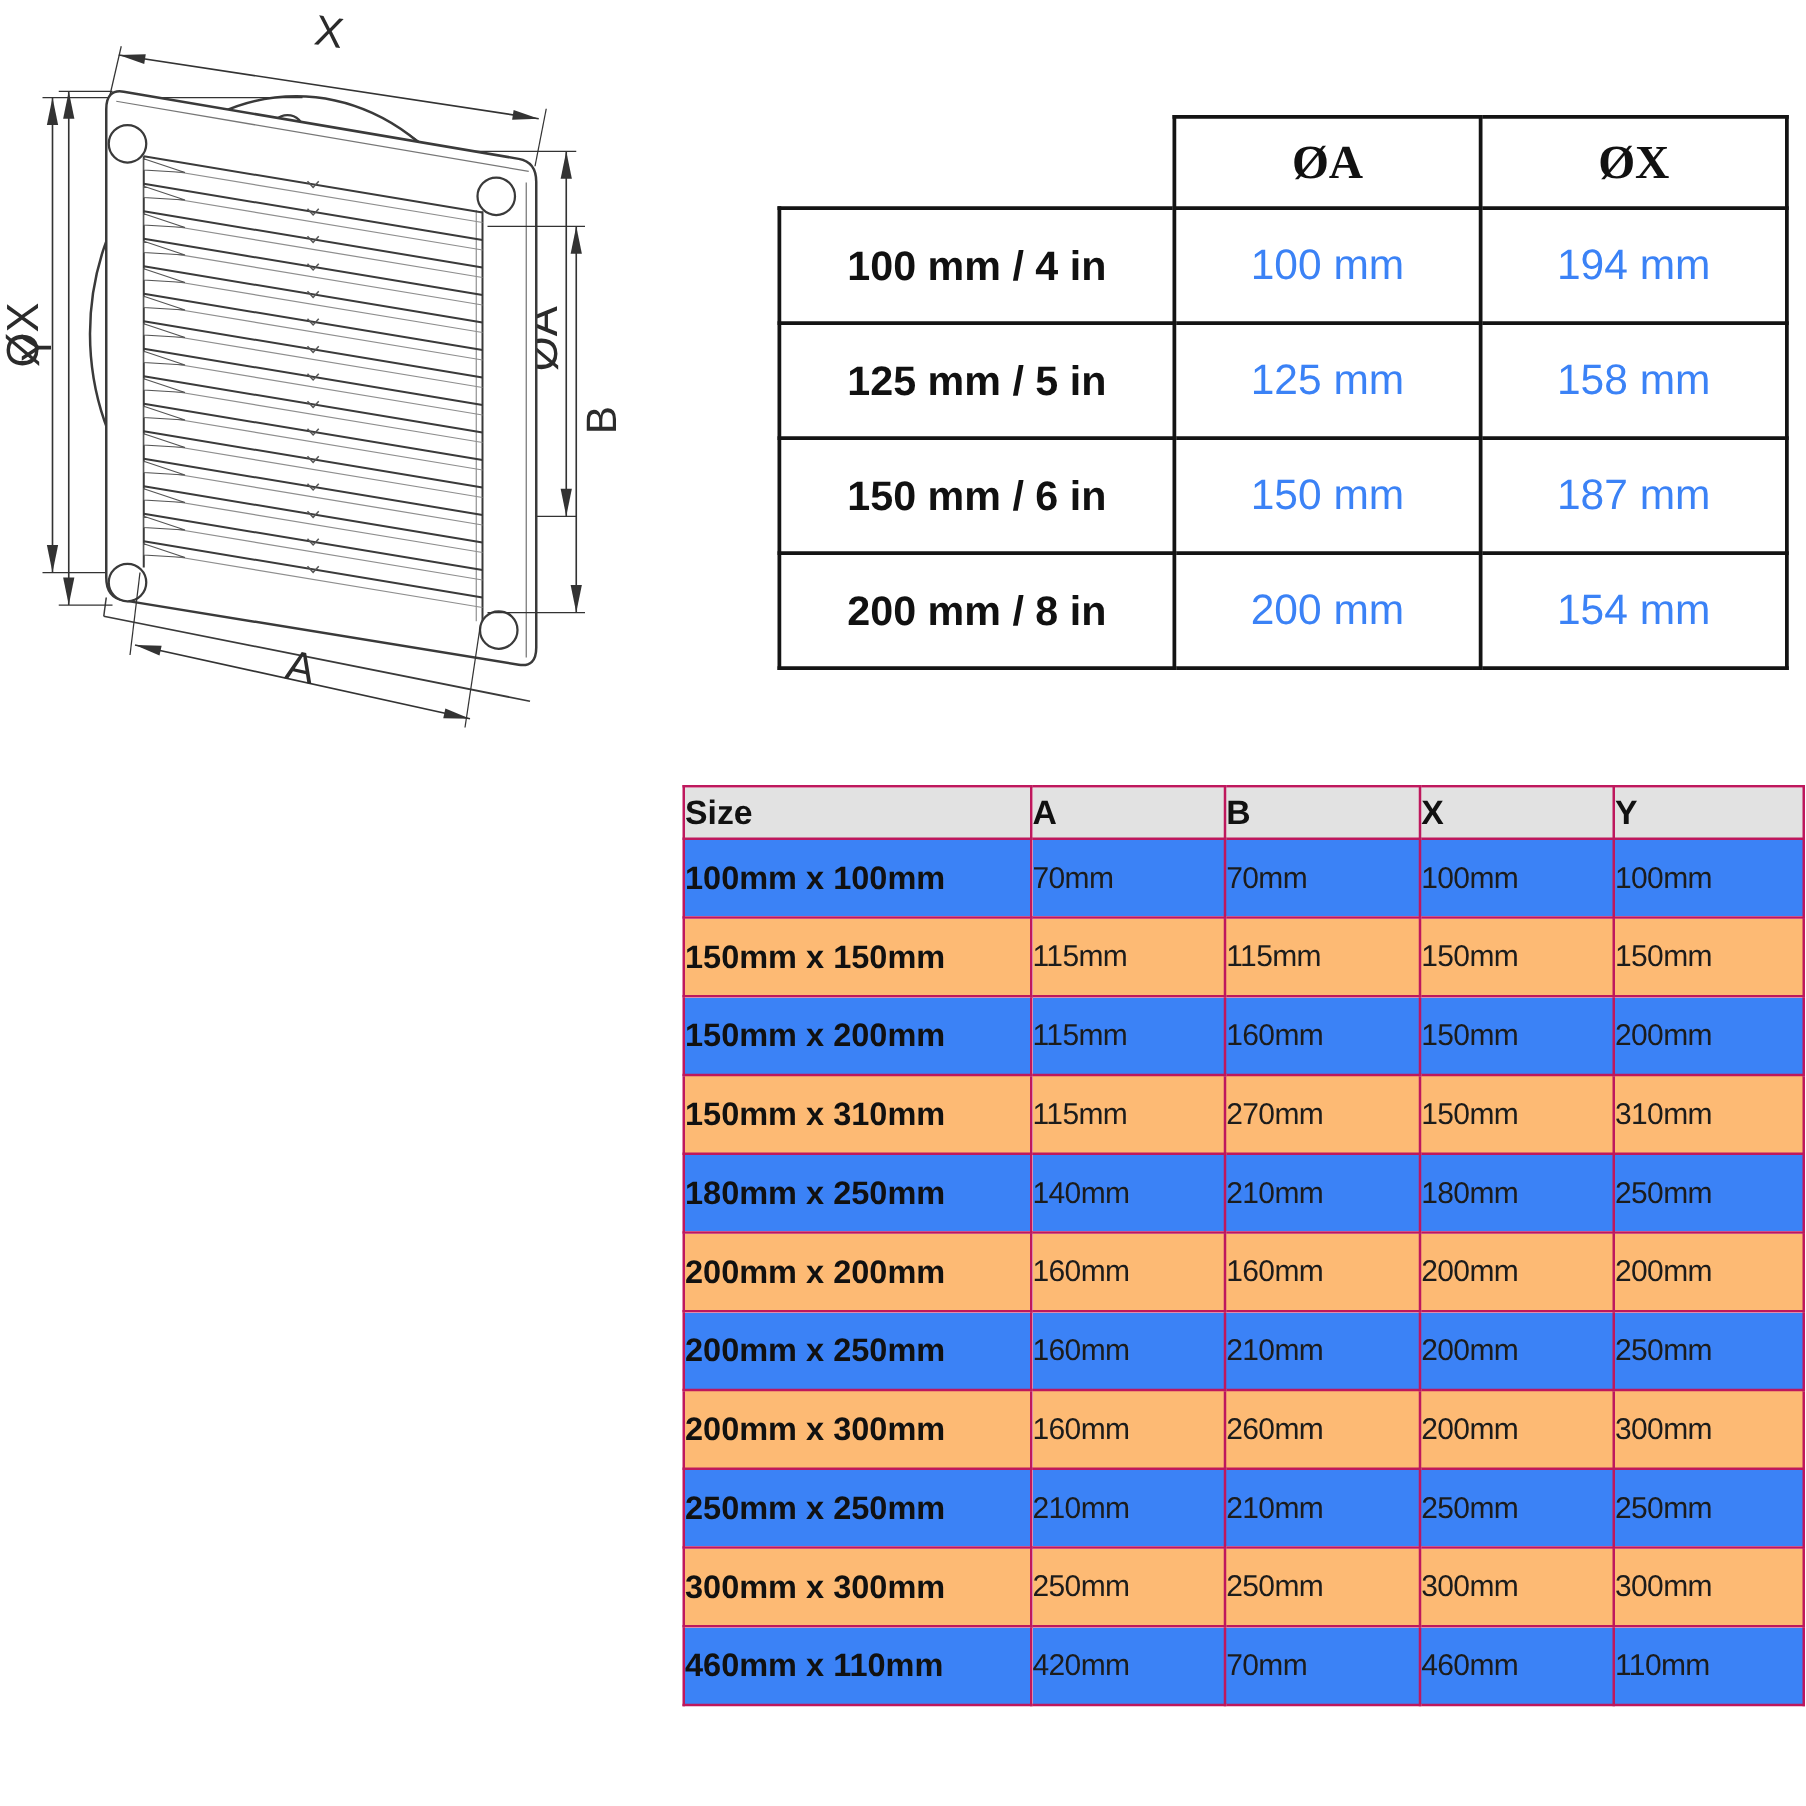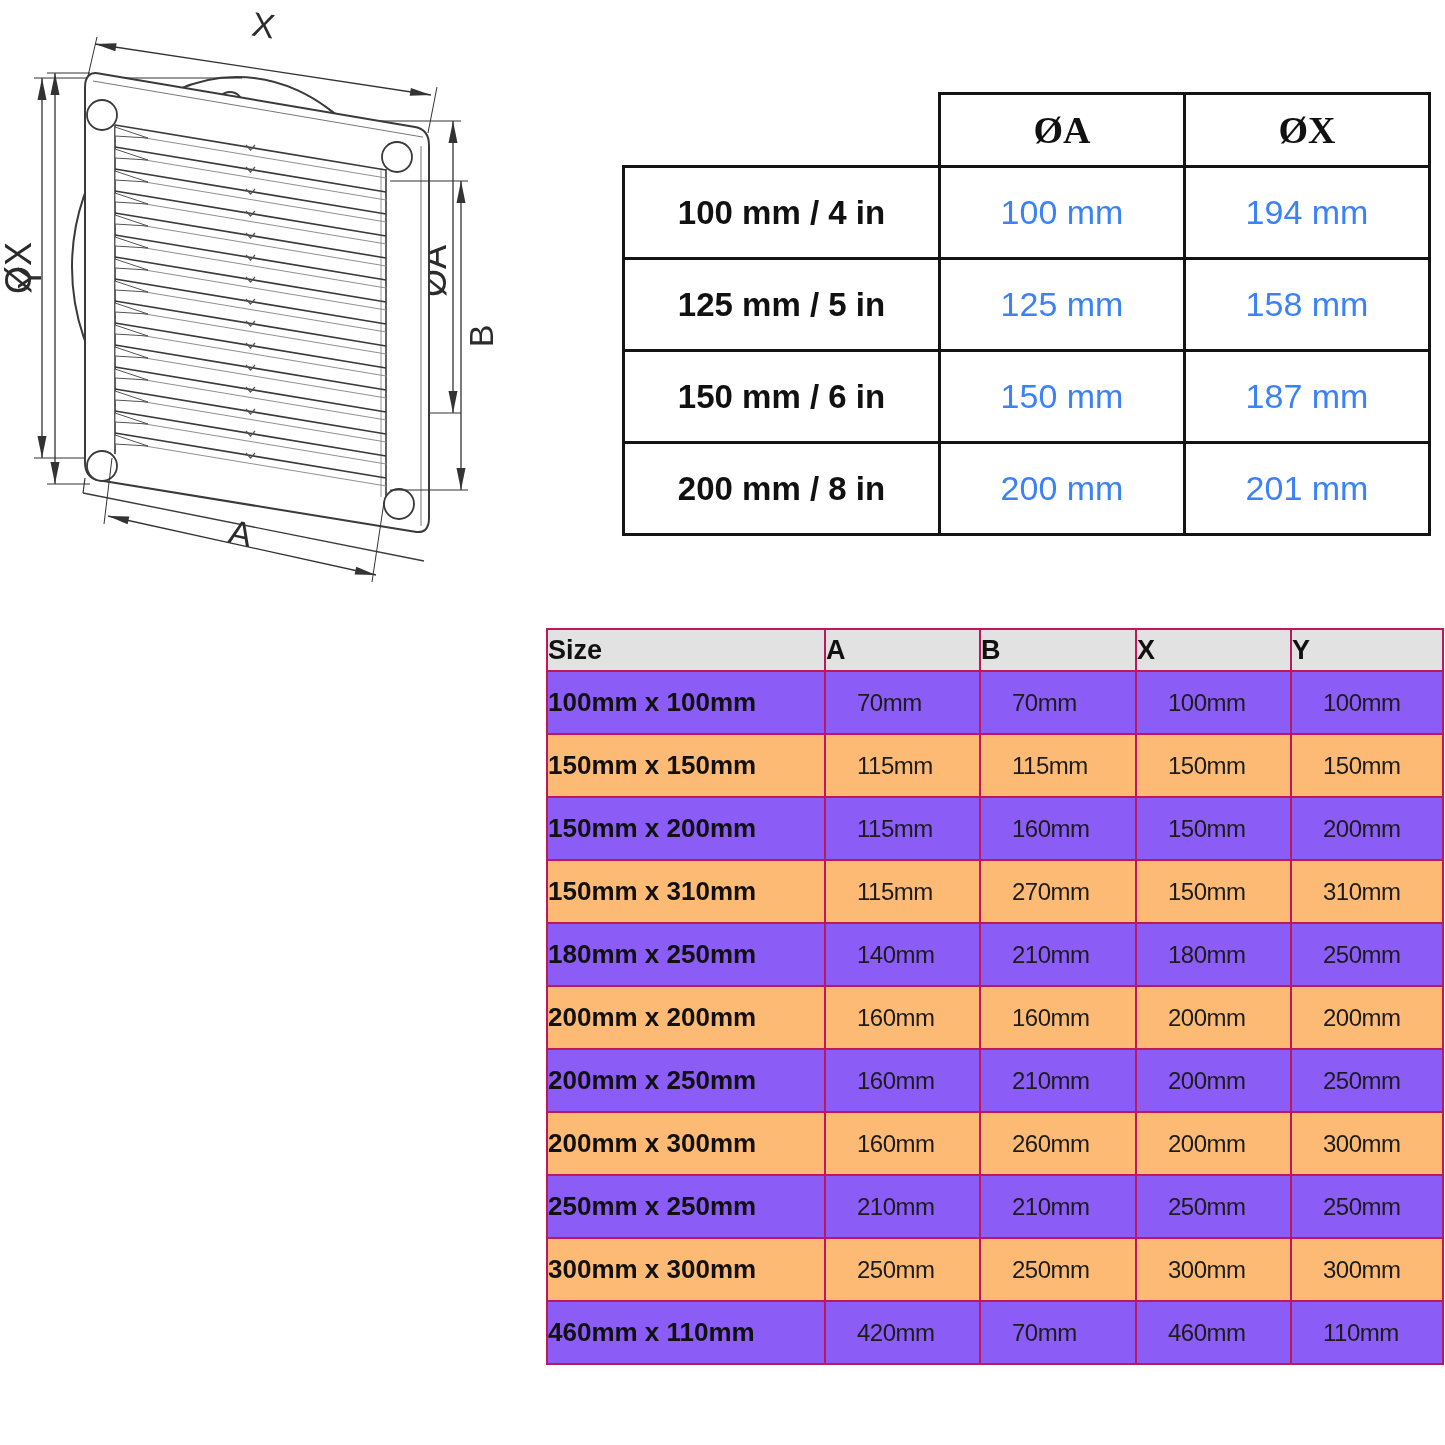--- a/index.html
+++ b/index.html
@@ -49,24 +49,24 @@
   .t2 col.c-b { width:156px; }
   .t2 col.c-x { width:155px; }
   .t2 col.c-y { width:152px; }
   .t2 th, .t2 td {
     border:2px solid #be185d; text-align:left; vertical-align:middle;
     overflow:hidden; white-space:nowrap;
   }
   .t2 thead tr { height:42px; }
   .t2 thead th { background:#e2e2e2; font-size:27px; font-weight:bold; }
   .t2 tbody tr { height:63px; }
-  .t2 tbody tr td, .t2 tbody tr th { background:#8b5cf6; }
+  .t2 tbody tr td, .t2 tbody tr th { background:#3b82f6; }
   .t2 tbody tr.alt td, .t2 tbody tr.alt th { background:#fdba74; }
   .t2 tbody th { font-size:26px; font-weight:bold; }
-  .t2 tbody td { font-size:24px; font-weight:normal; letter-spacing:-0.5px; color:#1c1c1c;padding-left:31px; }
+  .t2 tbody td { font-size:24px; font-weight:normal; letter-spacing:-0.5px; color:#1c1c1c; }
 </style>
 </head>
 <body>
 
 <div class="page">
 
   <svg class="fig fig-round" width="530" height="520" viewBox="0 0 530 520">
     <defs>
       <clipPath id="louverClipRound">
           <ellipse cx="237" cy="267" rx="126" ry="144"></ellipse>
@@ -207,21 +207,21 @@
         <td>158 mm</td>
       </tr>
       <tr>
         <th>150 mm / 6 in</th>
         <td>150 mm</td>
         <td>187 mm</td>
       </tr>
       <tr>
         <th>200 mm / 8 in</th>
         <td>200 mm</td>
-        <td>201 mm</td>
+        <td>154 mm</td>
       </tr>
     </tbody>
   </table>
 
   <table class="t2">
     <colgroup>
         <col class="c-size">
         <col class="c-a">
         <col class="c-b">
         <col class="c-x">

